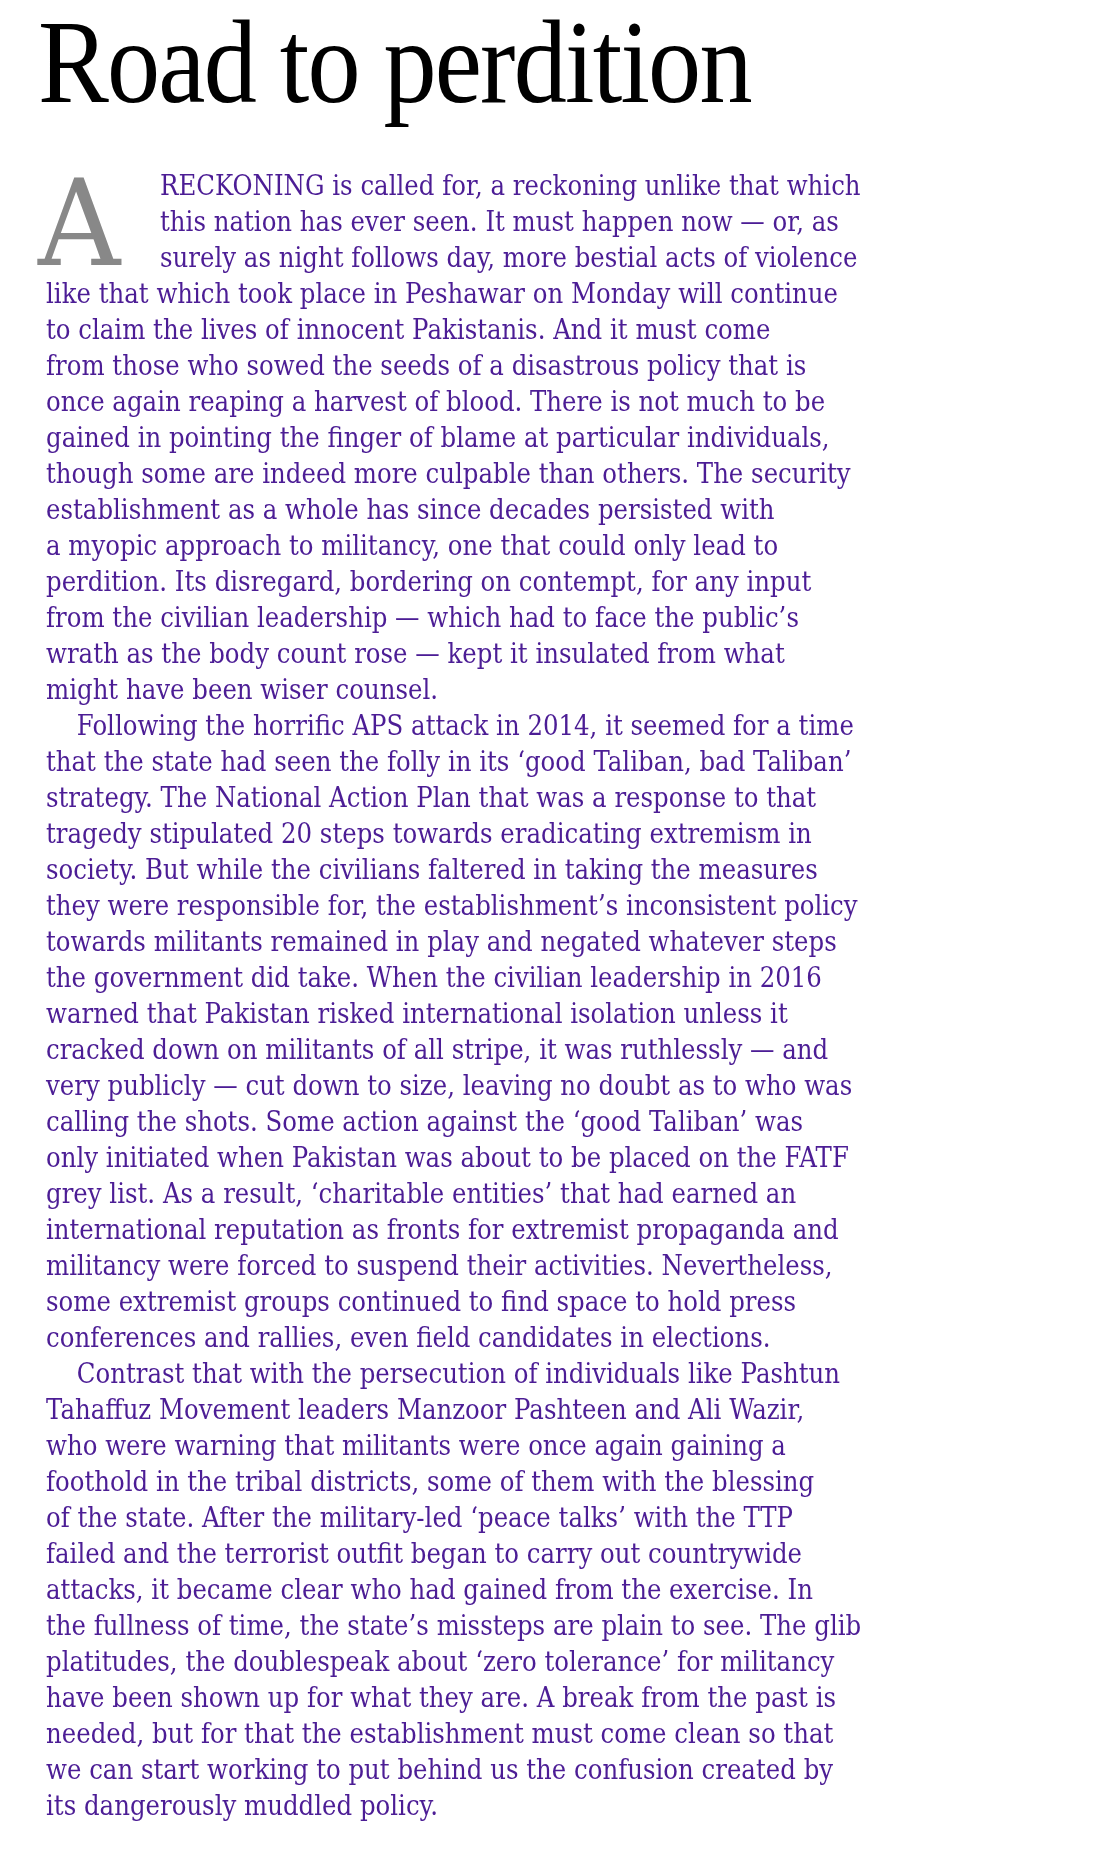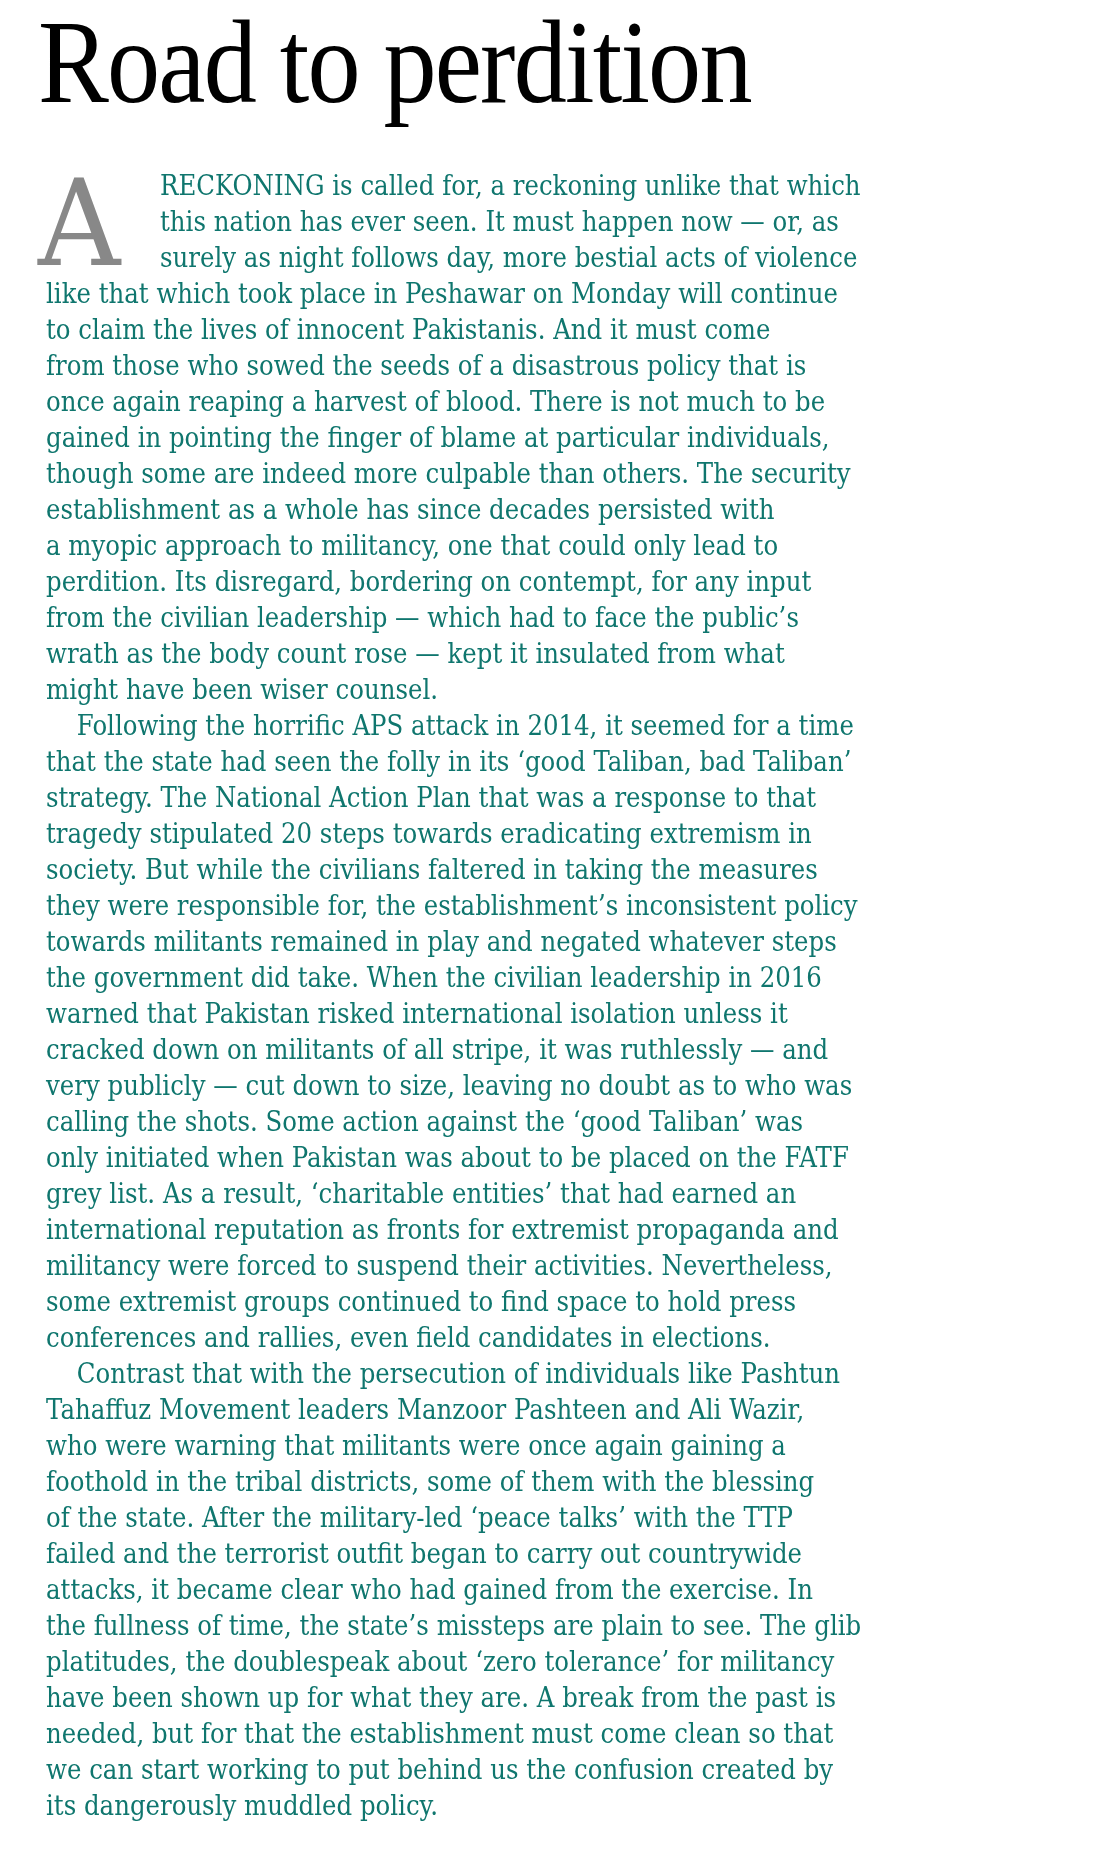--- a/index.html
+++ b/index.html
@@ -36,21 +36,21 @@
     white-space: nowrap;
   }
   .body-text {
     position: absolute;
     left: 46px;
     top: 168px;
     width: 1050px;
     font-family: "DejaVu Serif", serif;
     font-size: 27px;
     line-height: 36px;
-    color: #0f766e;
+    color: #4c1d95;
   }
   .line {
     display: block;
     white-space: nowrap;
     height: 36px;
     transform: scaleX(0.905);
     transform-origin: left top;
   }
   .line.indent {
     padding-left: 34px;

